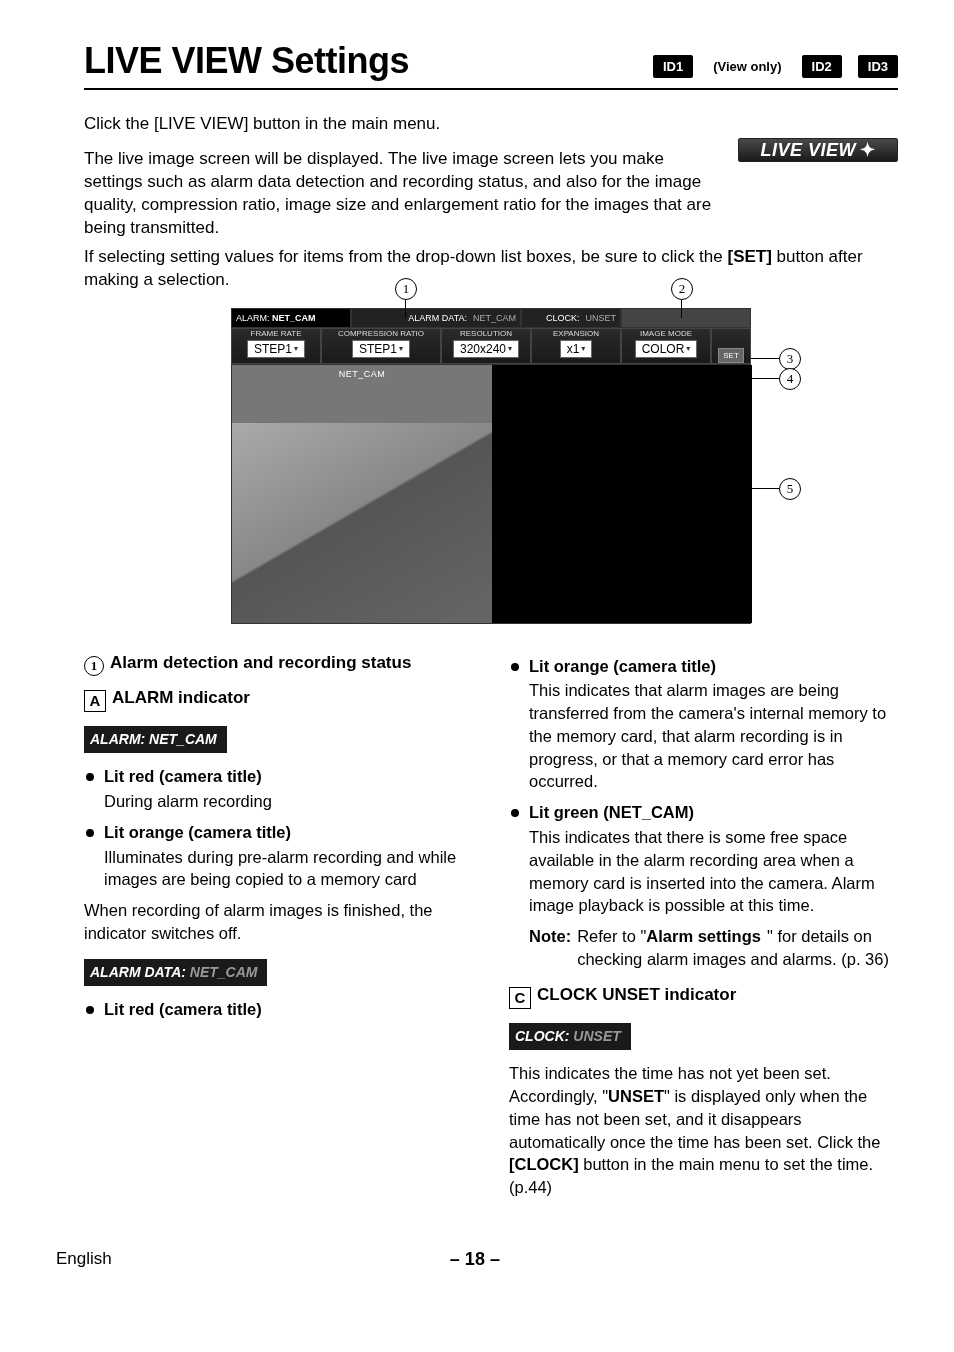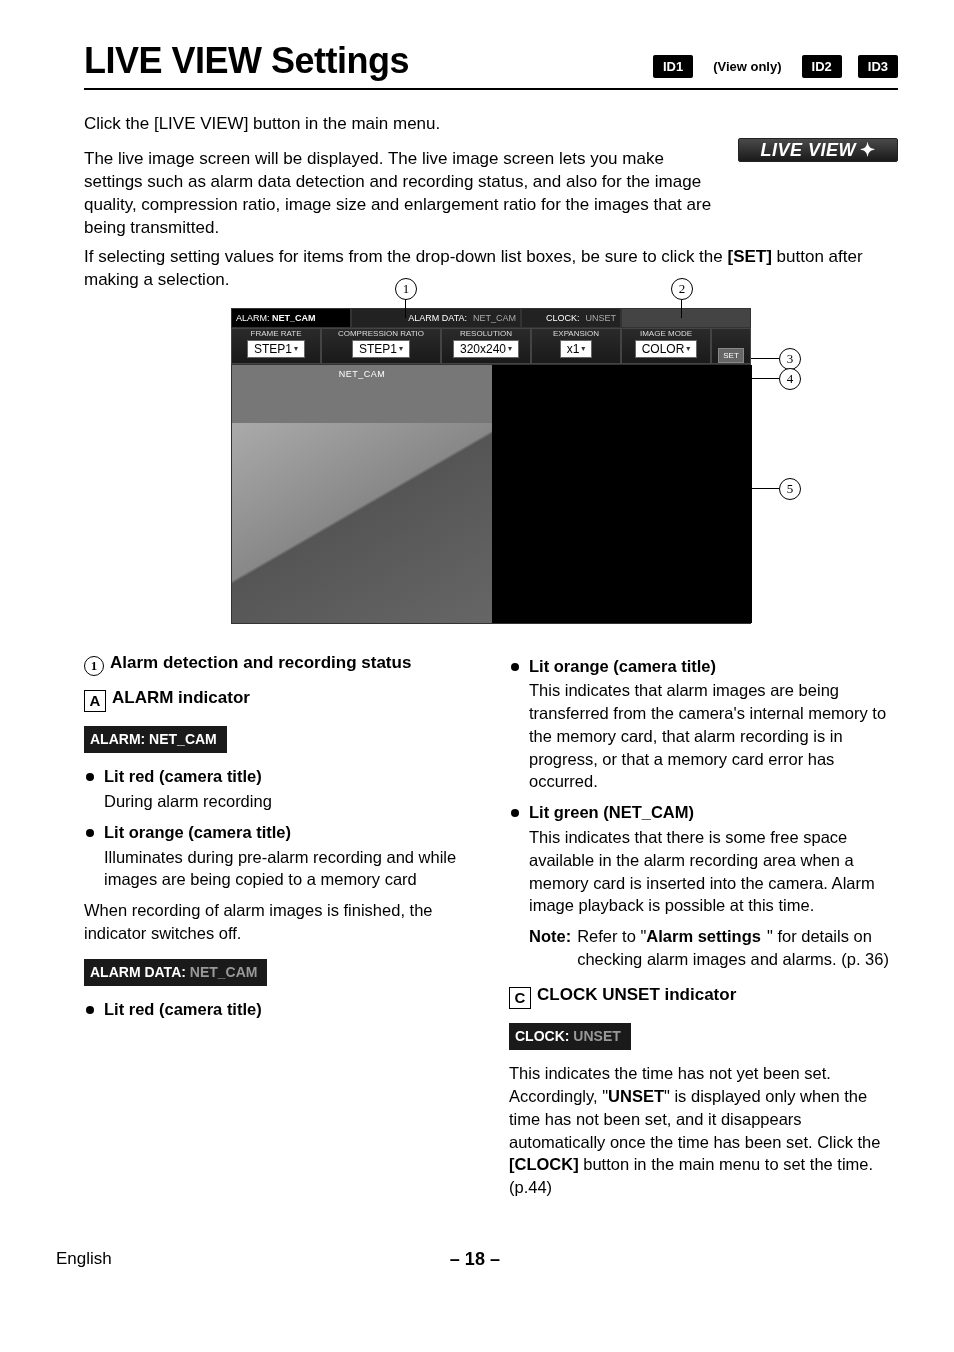--- a/index.html
+++ b/index.html
@@ -247,20 +247,21 @@
     vertical-align: -3px;
   }
   .label-strip {
     display:inline-block;
     background: #1a1a1a;
     color:#fff;
     font-size:14px;
     font-weight:bold;
     padding:4px 10px 4px 6px;
     margin: 4px 0 8px 0;
+    font-style: italic;
   }
   .label-strip .grey { color:#999; }
   .bullet {
     position:relative;
     padding-left: 20px;
     margin: 4px 0 2px 0;
   }
   .bullet::before {
     content:"";
     position:absolute;

